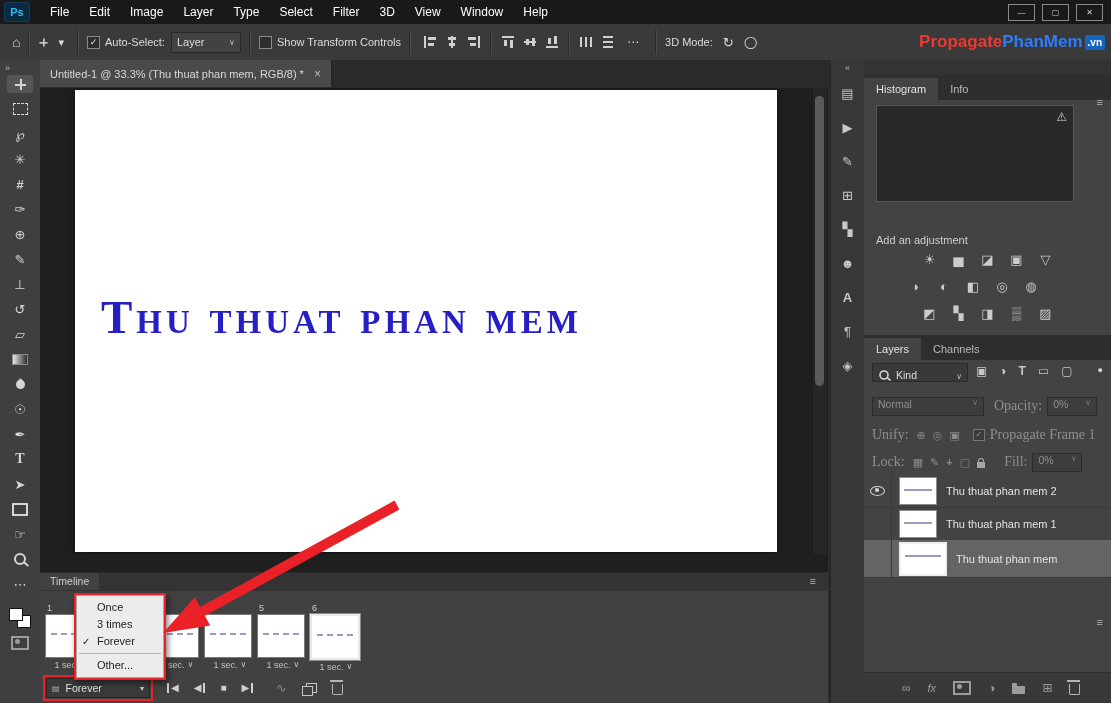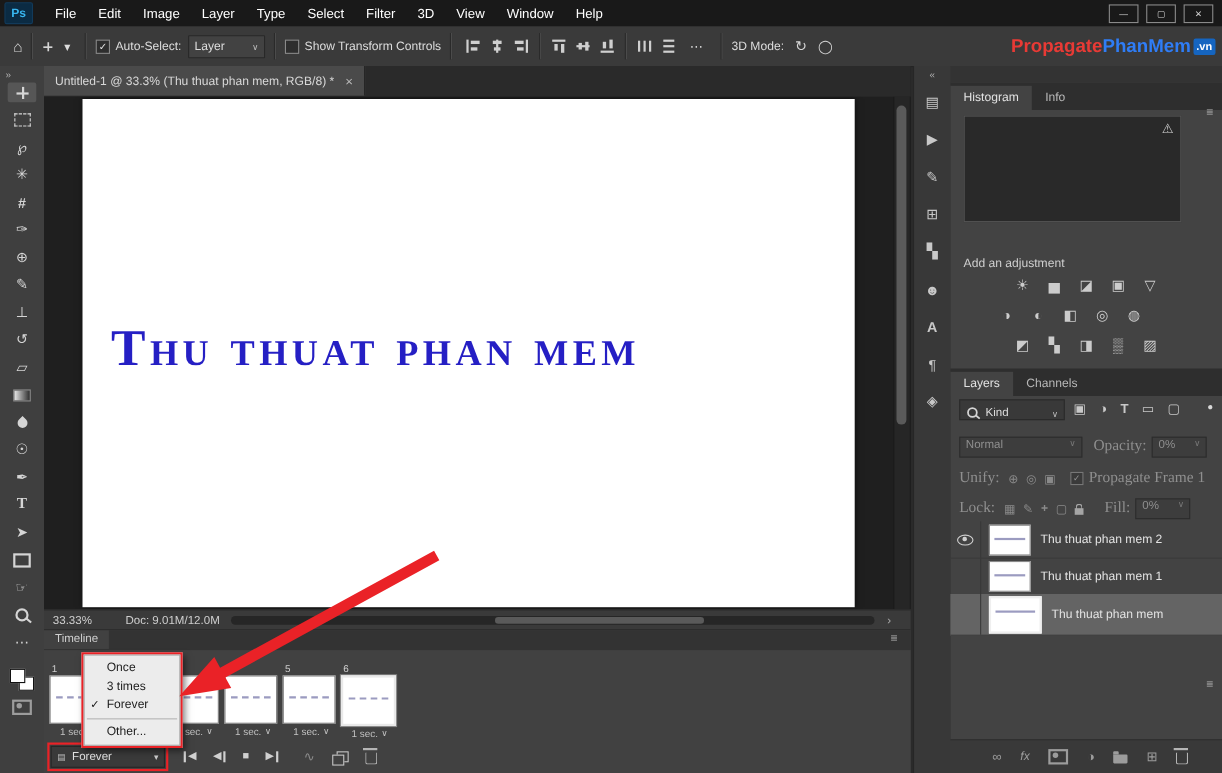--- a/index.html
+++ b/index.html
@@ -351,28 +351,20 @@
       </div>
     </div>
     <div id="viewport">
       <div id="canvas">
         <div id="canvas-text">Thu thuat phan mem</div>
       </div>
       <div class="vscroll">
         <div class="vthumb"></div>
       </div>
     </div>
-    <div id="statusbar">
-      <span style="margin-left:8px;width:52px">33.33%</span>
-      <span style="margin-left:14px">Doc: 9.01M/12.0M</span>
-      <div class="hscroll">
-        <div class="hthumb"></div>
-      </div>
-      <span style="position:absolute;right:18px;color:#aaa">›</span>
-    </div>
   </div>
 
   <div id="timeline" class="abs">
     <div class="tl-header">
       <span class="tl-tab">Timeline</span>
       <span class="tl-menu">≡</span>
     </div>
 
     <div class="frame" style="left:5px">
       <div class="fnum">1</div>

